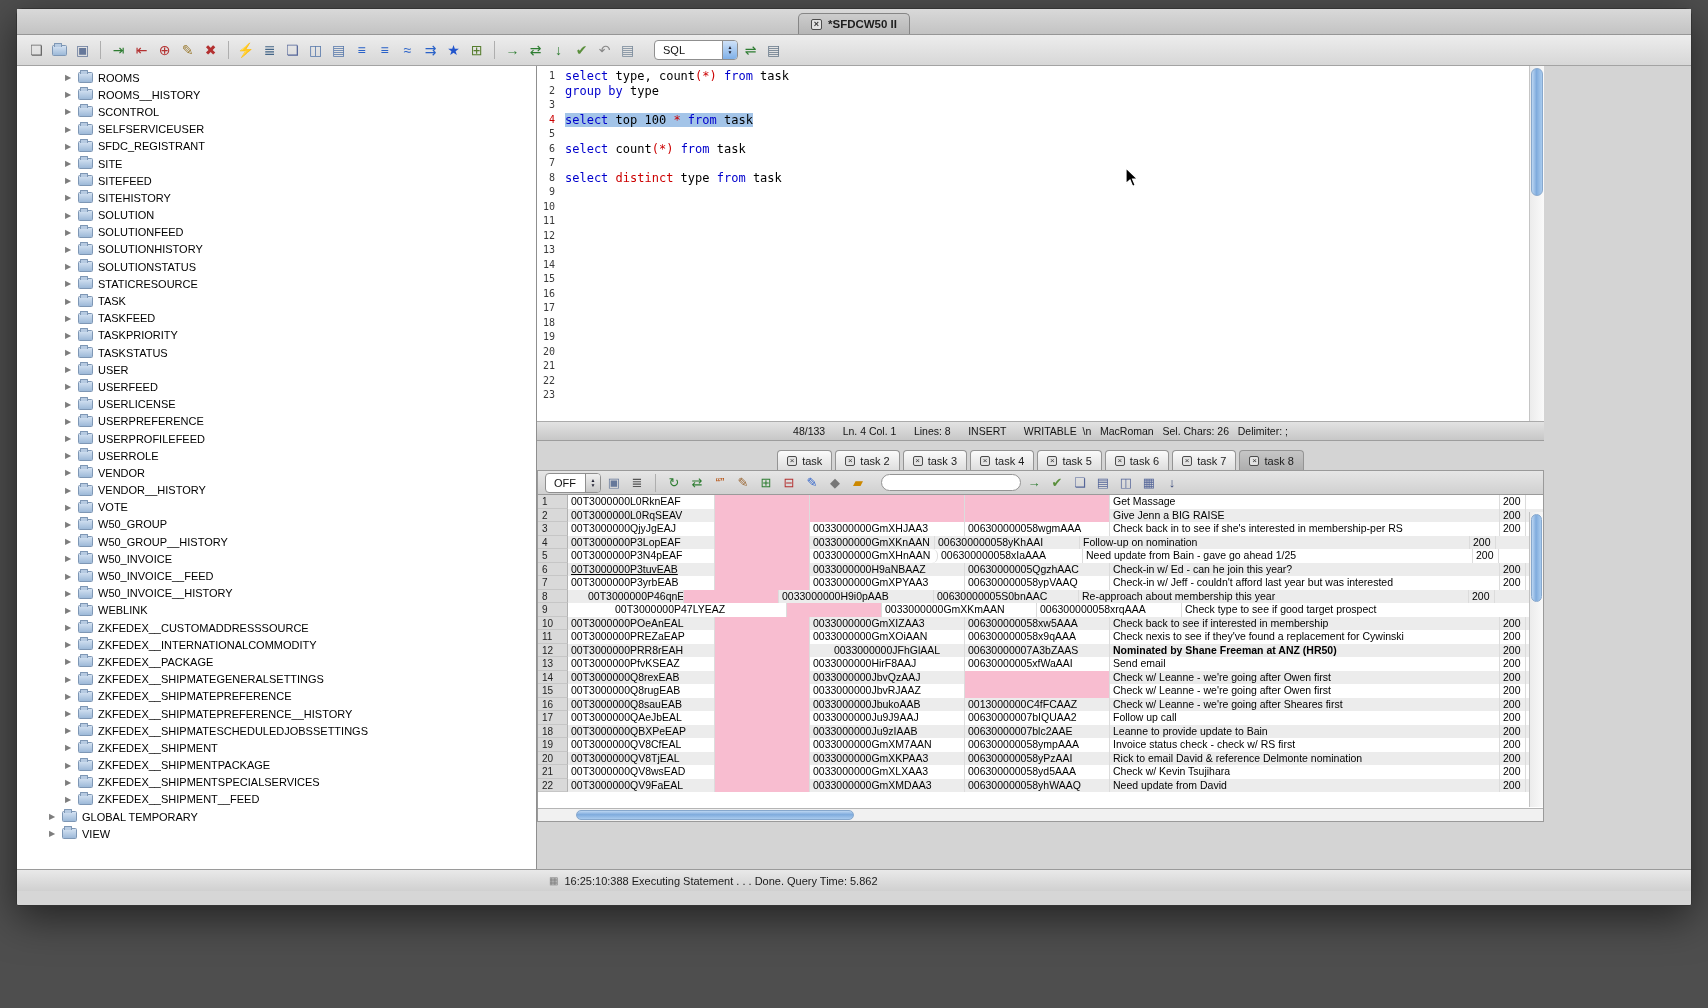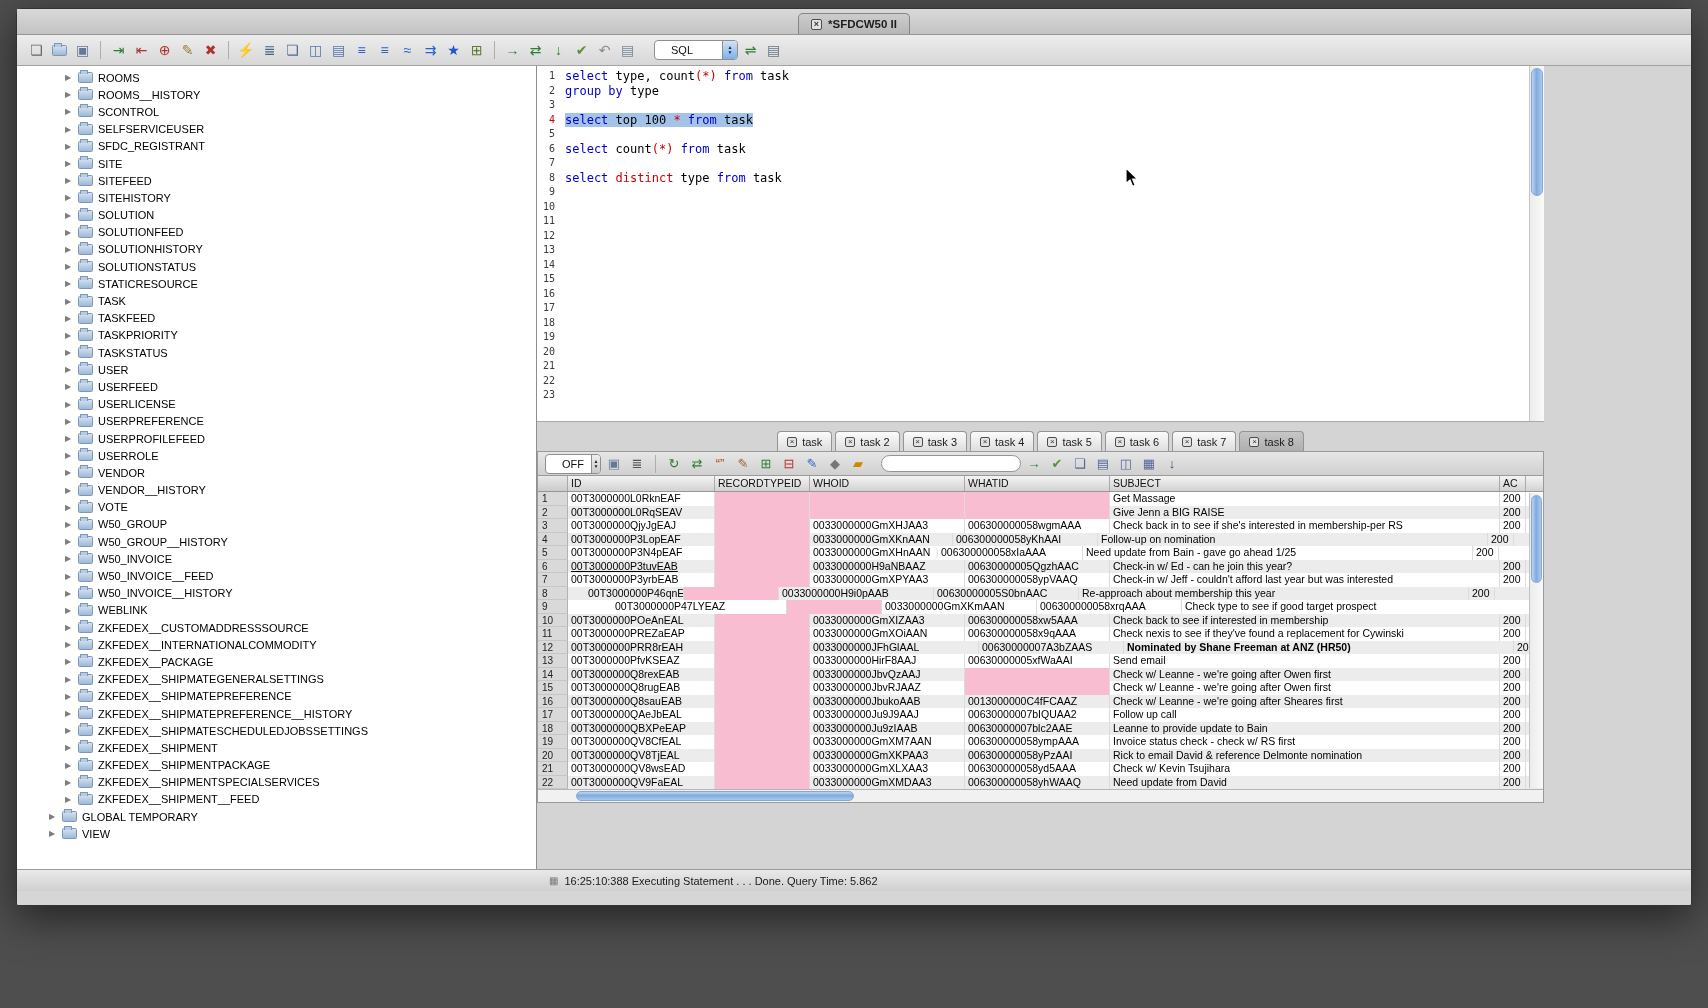--- a/index.html
+++ b/index.html
@@ -61,21 +61,21 @@
     display:flex; align-items:center; padding:0 9px; gap:2px;
   }
   .tb-icon {
     width:21px; height:21px; display:inline-flex; align-items:center; justify-content:center;
     font-size:14px; cursor:default; flex:0 0 auto;
   }
   .tb-sep { width:1px; height:18px; background:#aeaeae; margin:0 5px; flex:0 0 1px; }
   .combo {
     height:20px; background:#fff; border:1px solid #8f8f8f; border-radius:4px;
     display:inline-flex; align-items:center; font-size:11px; color:#111;
-    padding-left:16px; position:relative; overflow:hidden; flex:0 0 auto;
+    padding-left:8px; position:relative; overflow:hidden; flex:0 0 auto;
   }
   .combo .combo-label { flex:1; }
   .stepper {
     width:15px; align-self:stretch; margin-left:7px;
     border-left:1px solid #8f8f8f;
     display:flex; flex-direction:column; align-items:center; justify-content:center;
     font-size:5px; line-height:5px; color:#223;
   }
   .stepper.blue { background:linear-gradient(#cfe2f8,#7fb0e8); }
   .stepper.gray { background:linear-gradient(#f0f0f0,#c9c9c9); }
@@ -506,20 +506,21 @@
               <div class="gutter-num">21</div>
               <div class="gutter-num">22</div>
               <div class="gutter-num">23</div>
             </div>
           <div class="code" id="editor-code"><div class="code-line"><span><span class="tok-kw">select</span><span class="tok-pl"> type, count</span><span class="tok-op">(*)</span><span class="tok-pl"> </span><span class="tok-kw">from</span><span class="tok-pl"> task</span></span></div><div class="code-line"><span><span class="tok-kw">group by</span><span class="tok-pl"> type</span></span></div><div class="code-line"></div><div class="code-line"><span class="sel"><span class="tok-kw">select</span><span class="tok-pl"> top 100 </span><span class="tok-op">*</span><span class="tok-pl"> </span><span class="tok-kw">from</span><span class="tok-pl"> task</span></span></div><div class="code-line"></div><div class="code-line"><span><span class="tok-kw">select</span><span class="tok-pl"> count</span><span class="tok-op">(*)</span><span class="tok-pl"> </span><span class="tok-kw">from</span><span class="tok-pl"> task</span></span></div><div class="code-line"></div><div class="code-line"><span><span class="tok-kw">select</span><span class="tok-pl"> </span><span class="tok-op">distinct</span><span class="tok-pl"> type </span><span class="tok-kw">from</span><span class="tok-pl"> task</span></span></div><div class="code-line"></div><div class="code-line"></div><div class="code-line"></div><div class="code-line"></div><div class="code-line"></div><div class="code-line"></div><div class="code-line"></div><div class="code-line"></div><div class="code-line"></div><div class="code-line"></div><div class="code-line"></div><div class="code-line"></div><div class="code-line"></div><div class="code-line"></div><div class="code-line"></div></div>
           <div class="editor-vscroll">
             <div class="vthumb"></div>
           </div>
         </div>
 
+        <div class="editor-status">48/133      Ln. 4 Col. 1      Lines: 8      INSERT      WRITABLE  \n   MacRoman   Sel. Chars: 26   Delimiter: ;</div>
 
         <div class="rgap"></div>
 
         <div class="rtabs" id="result-tabs">
             <div class="rtab">
               <span class="xbox">×</span>
               <span class="rtab-label">task</span>
             </div>
             <div class="rtab">
               <span class="xbox">×</span>
@@ -558,29 +559,20 @@
                 <span>▲</span>
                 <span>▼</span>
               </span>
           </div>
           <span id="results-toolbar-icons" style="display:contents"><span class="tb-icon" style="color: rgb(102, 120, 154);">▣</span><span class="tb-icon" style="color: rgb(85, 85, 85);">≣</span><span class="tb-sep"></span><span class="tb-icon" style="color: rgb(46, 125, 50);">↻</span><span class="tb-icon" style="color: rgb(46, 125, 50);">⇄</span><span class="tb-icon" style="color: rgb(179, 71, 0);">“”</span><span class="tb-icon" style="color: rgb(153, 102, 51);">✎</span><span class="tb-icon" style="color: rgb(46, 125, 50);">⊞</span><span class="tb-icon" style="color: rgb(179, 48, 48);">⊟</span><span class="tb-icon" style="color: rgb(51, 102, 204);">✎</span><span class="tb-icon" style="color: rgb(119, 119, 119);">◆</span><span class="tb-icon" style="color: rgb(204, 136, 0);">▰</span></span>
           <input class="search-input" type="text" value="" style="">
           <span id="results-toolbar-right-icons" style="display:contents"><span class="tb-icon" style="color: rgb(46, 125, 50);">→</span><span class="tb-icon" style="color: rgb(90, 143, 60);">✔</span><span class="tb-icon" style="color: rgb(85, 102, 153);">❏</span><span class="tb-icon" style="color: rgb(85, 102, 153);">▤</span><span class="tb-icon" style="color: rgb(85, 102, 153);">◫</span><span class="tb-icon" style="color: rgb(85, 102, 153);">▦</span><span class="tb-icon" style="color: rgb(51, 68, 119);">↓</span></span>
         </div>
 
         <div class="grid-area">
-          <div class="grid-header" id="grid-header">
-              <div class="gh-cell gh-corner"></div>
-              <div class="gh-cell" style="width: 147px;">ID</div>
-              <div class="gh-cell" style="width: 95px;">RECORDTYPEID</div>
-              <div class="gh-cell" style="width: 155px;">WHOID</div>
-              <div class="gh-cell" style="width: 145px;">WHATID</div>
-              <div class="gh-cell" style="width: 390px;">SUBJECT</div>
-              <div class="gh-cell" style="width: 26px;">AC</div>
-            </div>
           <div class="grid-body" id="grid-body">
               <div class="grid-row">
                 <div class="gr-gutter">1</div>
                 <div class="gr-cell" style="width: 147px;">00T3000000L0RknEAF</div>
                 <div class="gr-cell null-cell" style="width: 95px;"></div>
                 <div class="gr-cell null-cell" style="width: 155px;"></div>
                 <div class="gr-cell null-cell" style="width: 145px;"></div>
                 <div class="gr-cell" style="width: 390px;">Get Massage</div>
                 <div class="gr-cell" style="width: 26px;">200</div>
               </div>
@@ -599,21 +591,21 @@
                 <div class="gr-cell null-cell" style="width: 95px;"></div>
                 <div class="gr-cell" style="width: 155px;">0033000000GmXHJAA3</div>
                 <div class="gr-cell" style="width: 145px;">006300000058wgmAAA</div>
                 <div class="gr-cell" style="width: 390px;">Check back in to see if she's interested in membership-per RS</div>
                 <div class="gr-cell" style="width: 26px;">200</div>
               </div>
               <div class="grid-row even">
                 <div class="gr-gutter">4</div>
                 <div class="gr-cell" style="width: 147px;">00T3000000P3LopEAF</div>
                 <div class="gr-cell null-cell" style="width: 95px;"></div>
-                <div class="gr-cell" style="width: 143px;">0033000000GmXKnAAN</div>
+                <div class="gr-cell" style="width: 125px;">0033000000GmXKnAAN</div>
                 <div class="gr-cell" style="width: 145px;">006300000058yKhAAI</div>
                 <div class="gr-cell" style="width: 390px;">Follow-up on nomination</div>
                 <div class="gr-cell" style="width: 26px;">200</div>
               </div>
               <div class="grid-row">
                 <div class="gr-gutter">5</div>
                 <div class="gr-cell" style="width: 147px;">00T3000000P3N4pEAF</div>
                 <div class="gr-cell null-cell" style="width: 95px;"></div>
                 <div class="gr-cell" style="width: 128px; border-radius: 6px;">0033000000GmXHnAAN</div>
                 <div class="gr-cell" style="width: 145px;">006300000058xIaAAA</div>
@@ -671,21 +663,21 @@
                 <div class="gr-cell null-cell" style="width: 95px;"></div>
                 <div class="gr-cell" style="width: 155px;">0033000000GmXOiAAN</div>
                 <div class="gr-cell" style="width: 145px;">006300000058x9qAAA</div>
                 <div class="gr-cell" style="width: 390px;">Check nexis to see if they've found a replacement for Cywinski</div>
                 <div class="gr-cell" style="width: 26px;">200</div>
               </div>
               <div class="grid-row even">
                 <div class="gr-gutter">12</div>
                 <div class="gr-cell" style="width: 147px;">00T3000000PRR8rEAH</div>
                 <div class="gr-cell null-cell" style="width: 95px;"></div>
-                <div class="gr-cell" style="width: 169px;">0033000000JFhGlAAL</div>
+                <div class="gr-cell" style="width: 155px; text-align: center;">0033000000JFhGlAAL</div>
                 <div class="gr-cell" style="width: 145px;">00630000007A3bZAAS</div>
                 <div class="gr-cell" style="width: 390px; font-weight: bold;">Nominated by Shane Freeman at ANZ (HR50)</div>
                 <div class="gr-cell" style="width: 26px;">200</div>
               </div>
               <div class="grid-row">
                 <div class="gr-gutter">13</div>
                 <div class="gr-cell" style="width: 147px;">00T3000000PfvKSEAZ</div>
                 <div class="gr-cell null-cell" style="width: 95px;"></div>
                 <div class="gr-cell" style="width: 155px;">0033000000HirF8AAJ</div>
                 <div class="gr-cell" style="width: 145px;">00630000005xfWaAAI</div>

